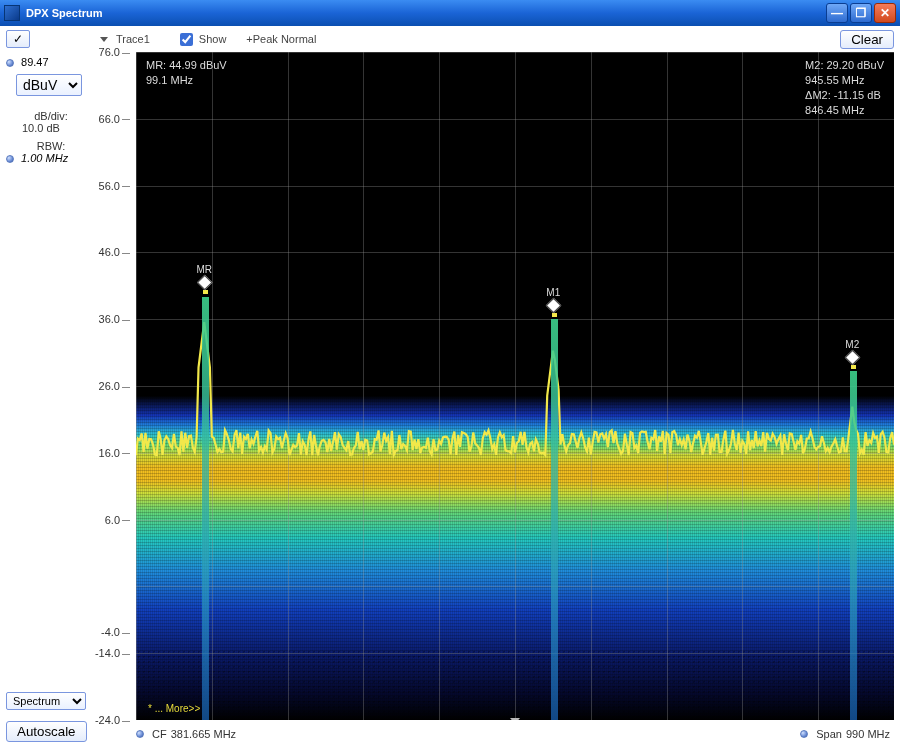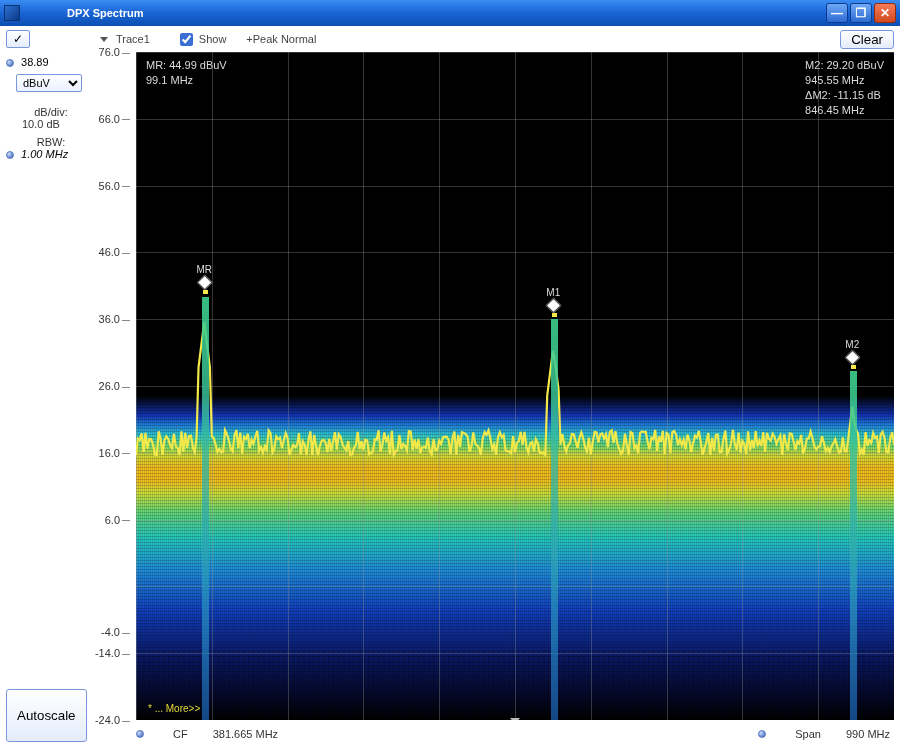--- a/index.html
+++ b/index.html
@@ -21,21 +21,21 @@
     padding: 0 4px;
     color: #fff;
     font-weight: bold;
   }
   .titlebar .app-icon {
     width: 16px; height: 16px;
     background: linear-gradient(135deg,#2e6fd0,#0a3a8a);
     border: 1px solid #063576;
     margin-right: 6px;
   }
-  .titlebar .title-text { flex: 1; margin-left: 41px; }
+  .titlebar .title-text { flex: 1; }
   .win-btns { display: flex; gap: 2px; }
   .win-btn {
     width: 22px; height: 20px;
     border: 1px solid #0a3d91;
     border-radius: 3px;
     display: flex; align-items: center; justify-content: center;
     font-size: 12px; font-weight: bold; color: #fff;
     background: linear-gradient(to bottom,#6fa8f7,#2e6bd0);
     cursor: pointer;
   }
@@ -92,38 +92,38 @@
     color:#333;
   }
   .lp-row { margin-bottom:6px; }
   .knob { display:inline-block; width:8px;height:8px; border-radius:50%;
     background: radial-gradient(circle at 30% 30%, #cfe0ff, #6b8dd6 60%, #3a5aa0);
     border:1px solid #5a7bbf; vertical-align:middle; margin-right:4px;
     cursor:pointer;
   }
   .lp-value { color:#000; }
   .unit-select {
-    width: 66px; font-size:11px;
+    width: 66px; font-size:14px;
     border:1px solid #7a96df;
     border-radius:2px;
     background: linear-gradient(to bottom,#fff,#eaf1ff);
     padding:1px 2px;
   }
   .lp-label { color:#333;text-align:center; }
 
   .view-select-wrap { position:absolute; left:6px; bottom:38px; }
   .view-select {
     width: 80px; font-size:11px;
     border:1px solid #7a96df; border-radius:2px;
     background: linear-gradient(to bottom,#fff,#eaf1ff);
     padding:1px 2px;
   }
   .autoscale-wrap { position:absolute; left:6px; bottom:6px; }
   .autoscale-btn {
-    padding:18px 10px;
+    padding:2px 10px;
     border:1px solid #7a96df; border-radius:3px;
     background: linear-gradient(to bottom,#fff,#e4ecfb);
     cursor:pointer;
   }
 
   .plot-wrap {
     position:absolute;
     left:92px; top:26px; right:6px; bottom:28px;
   }
   .yaxis {
@@ -225,21 +225,20 @@
   .watermark {
     position:absolute; left:50%; top:70%; transform:translate(-50%,-50%);
     color: rgba(220,220,220,0.25); font-size:18px; letter-spacing:1px;
     pointer-events:none;
   }
 
   .bottom-row {
     position:absolute; left:92px; right:6px; bottom:4px; height:20px;
     display:flex; align-items:center;
     color:#333;
-    gap:21px;
   }
   .bottom-row .pad { flex:1; }
 </style>
 </head>
 <body>
 
 <div class="titlebar">
   <div class="app-icon"></div>
   <div class="title-text">DPX Spectrum</div>
   <div class="win-btns">
@@ -261,21 +260,21 @@
       <span class="show-label">Show</span>
       <span style="width:8px"></span>
       <span class="mode-label">+Peak Normal</span>
     </div>
     <button class="clear-btn">Clear</button>
   </div>
 
   <div class="left-panel">
     <div class="lp-row">
       <span class="knob"></span>
-      <span class="lp-value">38.89</span>
+      <span class="lp-value">89.47</span>
     </div>
     <div class="lp-row" style="padding-left:10px">
       <select class="unit-select">
         <option>dBuV</option>
       </select>
     </div>
     <div class="lp-row" style="margin-top:14px;">
       <div class="lp-label" style="padding-left:10px">dB/div:</div>
       <div style="padding-left:16px">10.0 dB</div>
     </div>

